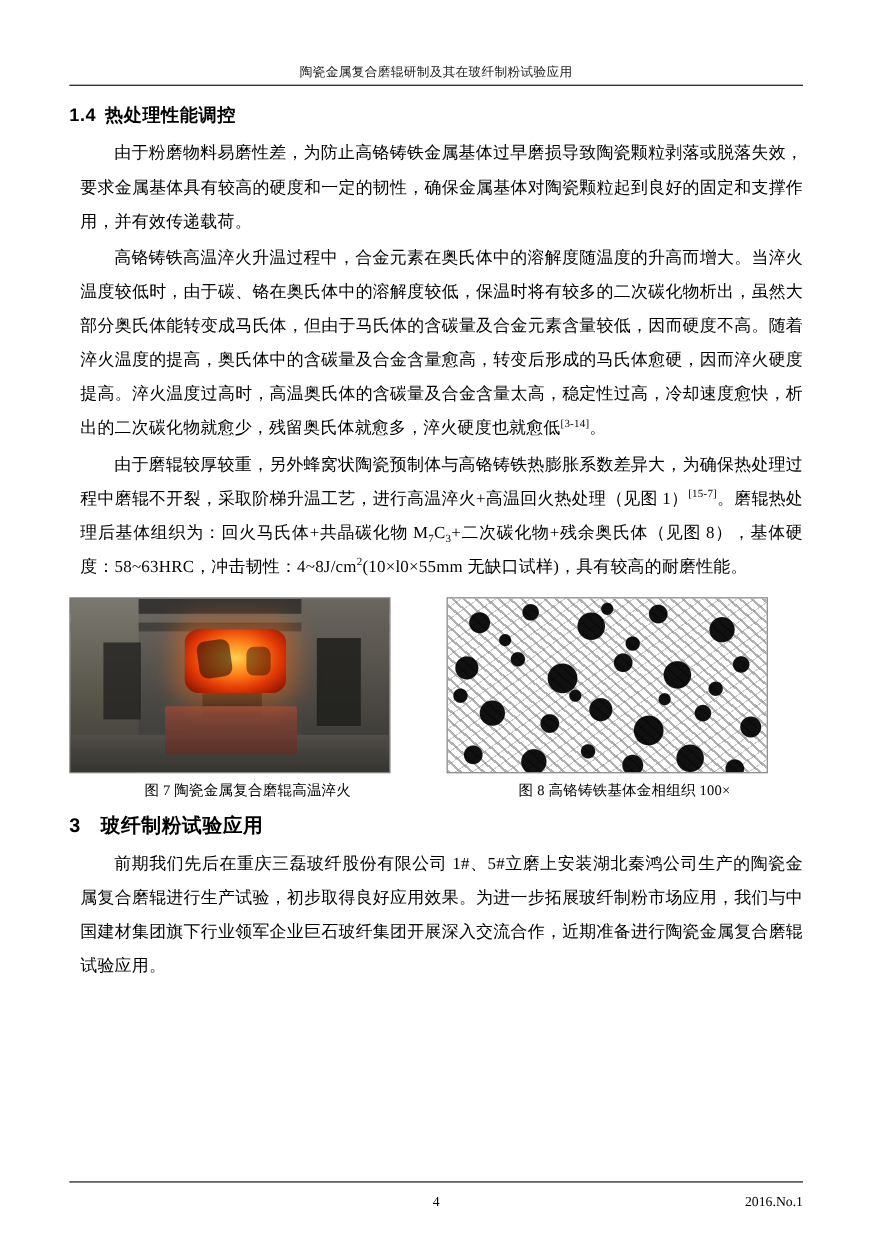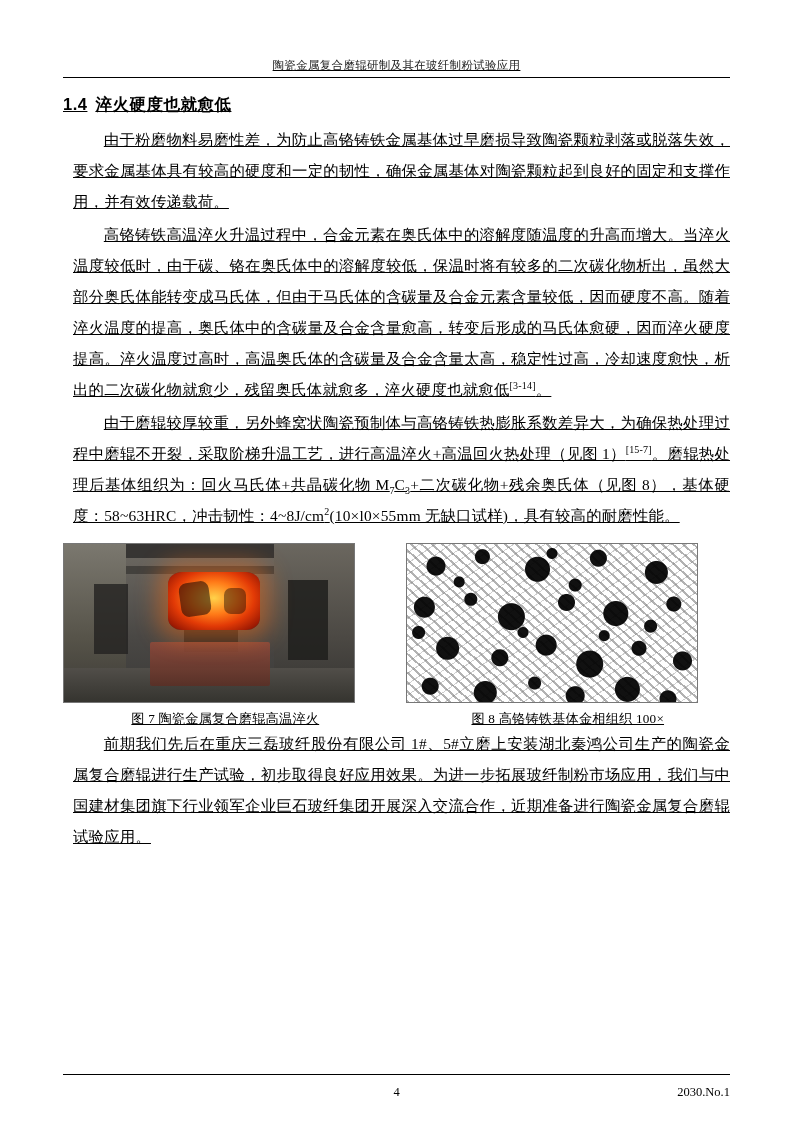--- a/index.html
+++ b/index.html
@@ -17,21 +17,20 @@
     font-family: "Liberation Serif", serif;
     color: #000000;
     box-sizing: border-box;
   }
   .content {
     position: absolute;
     left: 63px;
     right: 63px;
     top: 58px;
     bottom: 40px;
-    text-decoration: underline;
   }
   
   .runhead {
     text-align: center;
     font-family: "Liberation Serif", serif;
     font-size: 11.5px;
     letter-spacing: 0.3px;
     padding-bottom: 4px;
     color: #1a1a1a;
   }
@@ -234,21 +233,21 @@
 </head>
 <body>
 
 <div class="page">
   <div class="content">
 
     <div class="runhead">陶瓷金属复合磨辊研制及其在玻纤制粉试验应用</div>
     <div class="rule"></div>
 
     <h2 class="section">
-      <span class="num">1.4</span><span>淬火硬度也就愈低</span>
+      <span class="num">1.4</span><span>热处理性能调控</span>
     </h2>
 
     <p class="para">由于粉磨物料易磨性差，为防止高铬铸铁金属基体过早磨损导致陶瓷颗粒剥落或脱落失效，要求金属基体具有较高的硬度和一定的韧性，确保金属基体对陶瓷颗粒起到良好的固定和支撑作用，并有效传递载荷。</p>
 
     <p class="para"><span>高铬铸铁高温淬火升温过程中，合金元素在奥氏体中的溶解度随温度的升高而增大。当淬火温度较低时，由于碳、铬在奥氏体中的溶解度较低，保温时将有较多的二次碳化物析出，虽然大部分奥氏体能转变成马氏体，但由于马氏体的含碳量及合金元素含量较低，因而硬度不高。随着淬火温度的提高，奥氏体中的含碳量及合金含量愈高，转变后形成的马氏体愈硬，因而淬火硬度提高。淬火温度过高时，高温奥氏体的含碳量及合金含量太高，稳定性过高，冷却速度愈快，析出的二次碳化物就愈少，残留奥氏体就愈多，淬火硬度也就愈低</span><sup>[3-14]</sup><span>。</span></p>
 
     <p class="para"><span>由于磨辊较厚较重，另外蜂窝状陶瓷预制体与高铬铸铁热膨胀系数差异大，为确保热处理过程中磨辊不开裂，采取阶梯升温工艺，进行高温淬火+高温回火热处理（见图 1）</span><sup>[15-7]</sup><span>。磨辊热处理后基体组织为：回火马氏体+共晶碳化物 M</span><sub>7</sub><span>C</span><sub>3</sub><span>+二次碳化物+残余奥氏体（见图 8），基体硬度：58~63HRC，冲击韧性：4~8J/cm</span><sup>2</sup><span>(10×l0×55mm 无缺口试样)，具有较高的耐磨性能。</span></p>
 
     <div class="figrow">
       <div class="figbox">
@@ -268,26 +267,29 @@
       </div>
 
       <div class="figbox">
         <div class="fig-img fig8">
           <div class="grain"></div>
         </div>
         <div class="figcap">图 8  高铬铸铁基体金相组织  100×</div>
       </div>
     </div>
 
+    <h2 class="section big">
+      <span class="num">3</span><span>玻纤制粉试验应用</span>
+    </h2>
 
     <p class="para">前期我们先后在重庆三磊玻纤股份有限公司 1#、5#立磨上安装湖北秦鸿公司生产的陶瓷金属复合磨辊进行生产试验，初步取得良好应用效果。为进一步拓展玻纤制粉市场应用，我们与中国建材集团旗下行业领军企业巨石玻纤集团开展深入交流合作，近期准备进行陶瓷金属复合磨辊试验应用。</p>
 
   </div>
 
   <div class="footer">
     <div class="rule-bottom"></div>
     <div class="footer-inner">
       <span class="footer-left">&nbsp;</span>
       <span class="footer-center">4</span>
-      <span>2030.No.1</span>
+      <span>2016.No.1</span>
     </div>
   </div>
 </div>
 
 </body></html>

